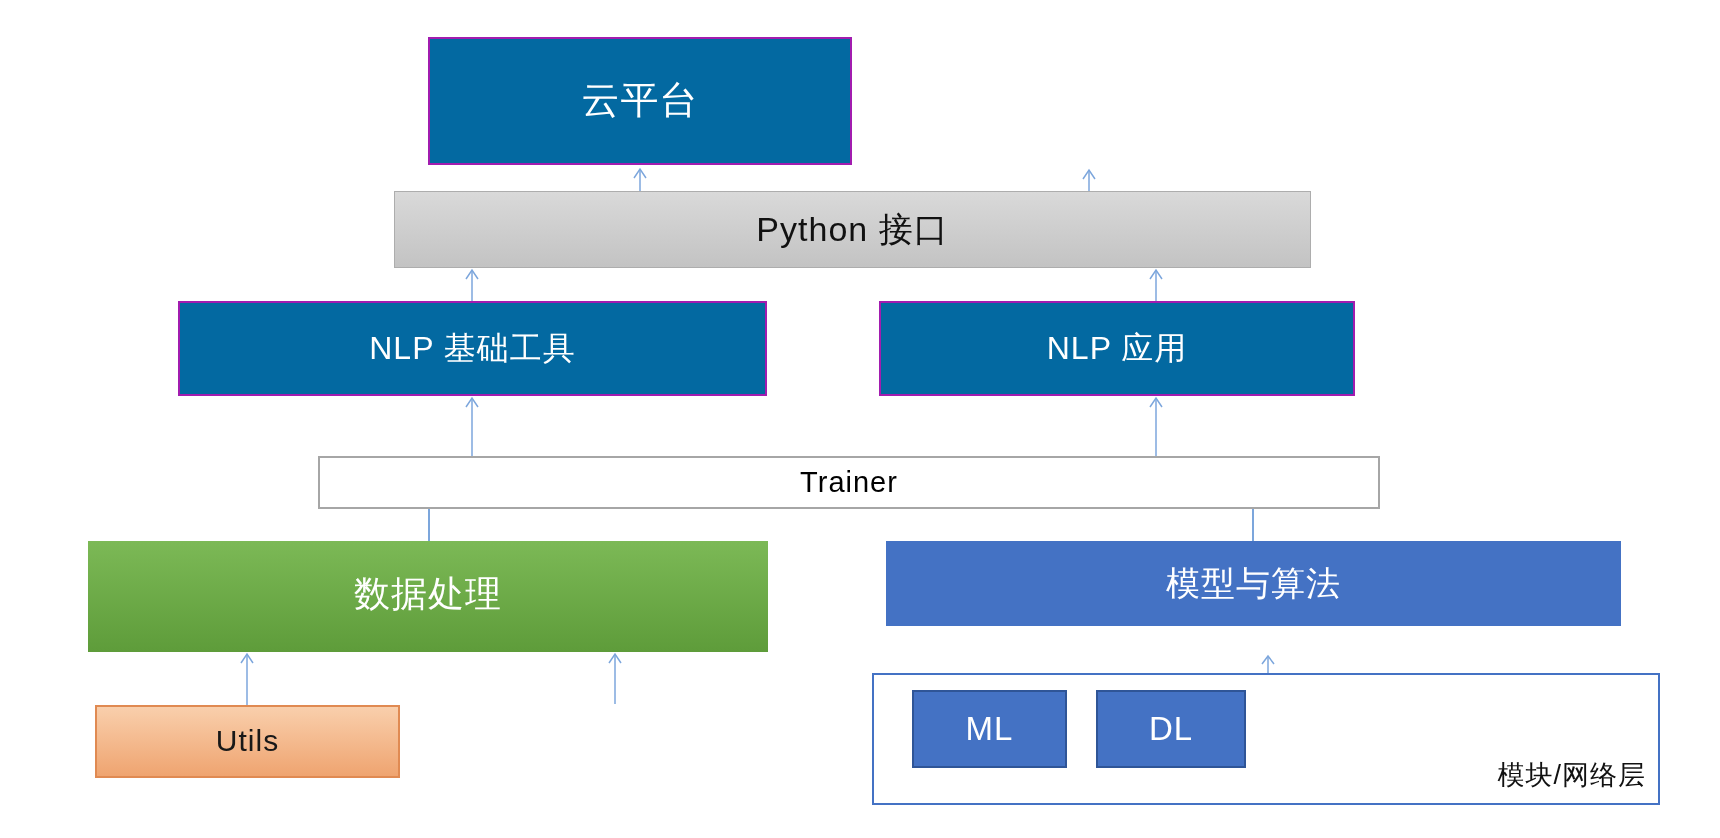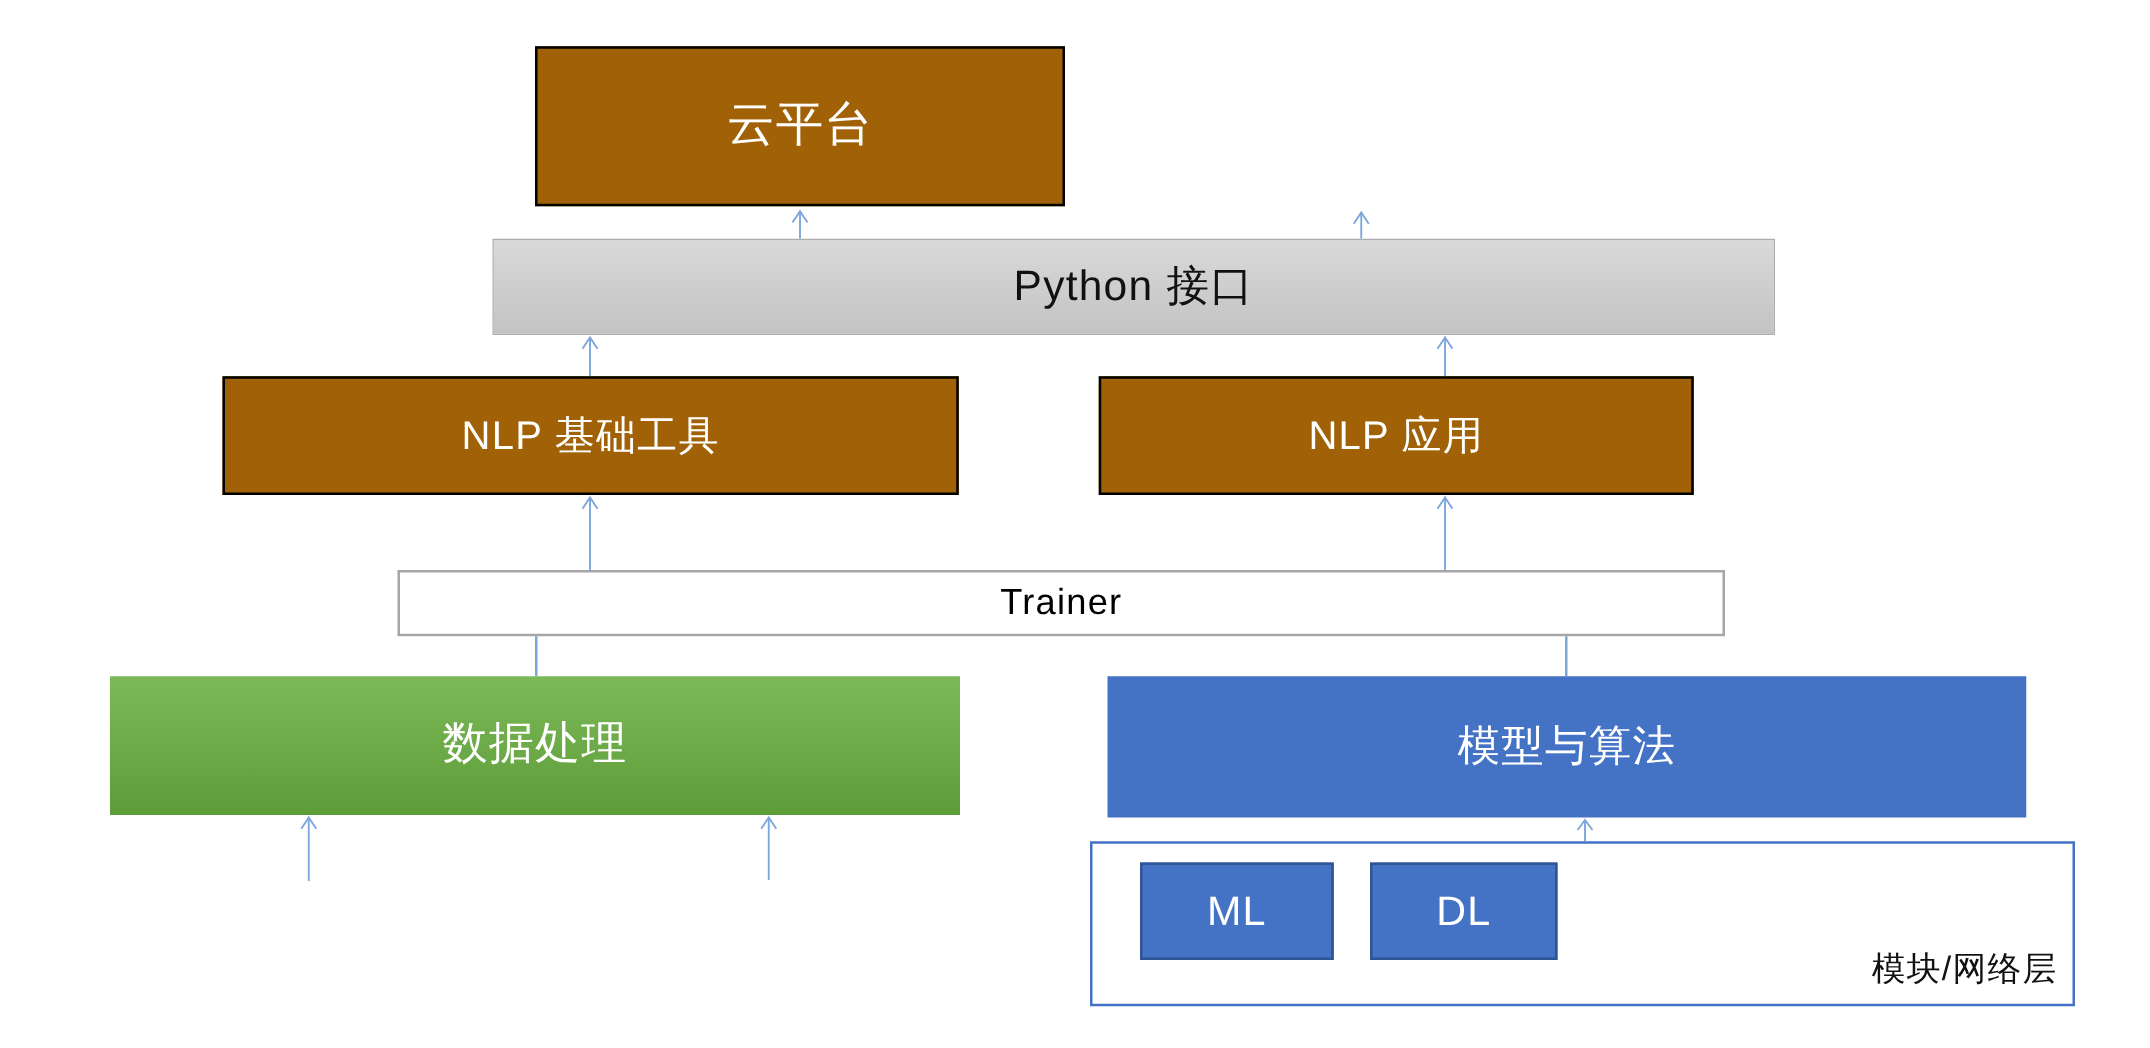--- a/index.html
+++ b/index.html
@@ -11,38 +11,38 @@
     font-family:"Liberation Sans", sans-serif;
   }
   .node {
     position:absolute;
     box-sizing:border-box;
     display:flex; align-items:center; justify-content:center;
     text-align:center;
     line-height:1.15;
     letter-spacing:1px;
   }
-  .blue  { background:#a16207; border:2px solid #000000; color:#ffffff; }
+  .blue  { background:#0369a1; border:2px solid #a21caf; color:#ffffff; }
   .gray  { background:#A6A6A6; border:2px solid #7F7F7F; color:#ffffff; }
   .royal { background:#4472C4; color:#ffffff; }
   .royal-sm { background:#4472C4; border:2px solid #2F5597; color:#ffffff; }
 
   #cloud     { left:428px;  top:37px;  width:424px; height:128px; font-size:38px; }
   #test      { left:991px;  top:33px;  width:196px; height:133px; font-size:33px; }
-  #python    { left:394px;  top:191px; width:1026px; height:77px;
+  #python    { left:394px;  top:191px; width:917px; height:77px;
                background:linear-gradient(180deg,#D9D9D9 0%,#C3C3C3 100%);
                border:1px solid #ADADAD; color:#111111; font-size:34px; }
   #nlp-tools { left:178px;  top:301px; width:589px; height:95px; font-size:32px; }
   #nlp-app   { left:879px;  top:301px; width:476px; height:95px; font-size:32px; }
   #trainer   { left:318px;  top:456px; width:1062px; height:53px;
                background:#ffffff; border:2px solid #A6A6A6; color:#000000; font-size:29px; }
   #data-proc { left:88px;   top:541px; width:680px; height:111px;
                background:linear-gradient(180deg,#7CB956 0%,#5E9C3A 100%);
                color:#ffffff; font-size:36px;font-family:Liberation Mono, monospace; }
-  #model     { left:886px;  top:541px; width:735px; height:113px; font-size:34px; }
+  #model     { left:886px;  top:541px; width:735px; height:85px; font-size:34px; }
   #utils     { left:95px;   top:705px; width:305px; height:73px;
                background:linear-gradient(180deg,#F9CFAC 0%,#EFA470 100%);
                border:2px solid #E08A52; color:#181818; font-size:30px; }
   #io        { left:470px;  top:704px; width:280px; height:74px;
                background:linear-gradient(180deg,#DCDCDC 0%,#C5C5C5 100%);
                border:2px solid #AAAAAA; color:#181818; font-size:30px; }
 
   #module-box { position:absolute; left:872px; top:673px; width:788px; height:132px;
                 box-sizing:border-box; background:#ffffff; border:2px solid #4472C4; }
   #ml   { left:38px;  top:15px; width:155px; height:78px; font-size:33px; }
@@ -60,20 +60,21 @@
 
 <div class="canvas">
 
   <div class="node blue" id="cloud">云平台</div>
   <div class="node" id="python">Python 接口</div>
   <div class="node blue" id="nlp-tools">NLP 基础工具</div>
   <div class="node blue" id="nlp-app">NLP 应用</div>
   <div class="node" id="trainer">Trainer</div>
   <div class="node" id="data-proc">数据处理</div>
   <div class="node royal" id="model">模型与算法</div>
+  <div class="node" id="utils">Utils</div>
 
   <div id="module-box">
     <div class="node royal-sm" id="dl">DL</div>
     <div class="node royal-sm" id="ml">ML</div>
     <div id="layer-label">模块/网络层</div>
   </div>
 
   <div class="arrow" style="left:632px; top:167px;">
     <svg width="16" height="24" viewBox="0 0 16 24">
         <line x1="8" y1="24" x2="8" y2="3" stroke="#7CA6DC" stroke-width="1.5"></line>

